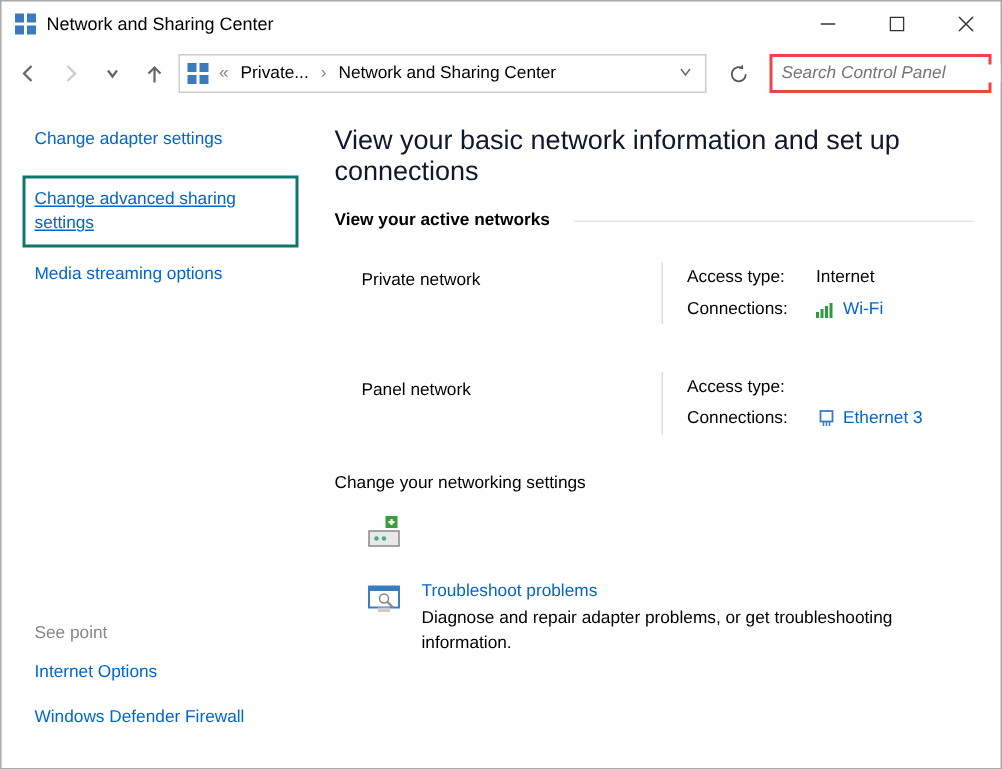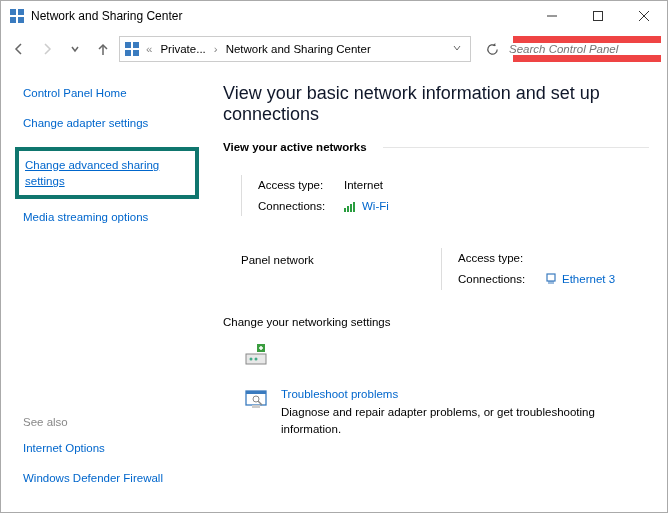--- a/index.html
+++ b/index.html
@@ -13,27 +13,27 @@
   .navbtn { width: 24px; height: 24px; display: flex; align-items: center; justify-content: center; }
   .navbtn svg { stroke: #666; stroke-width: 1.5; fill: none; }
   .navbtn.disabled svg { stroke: #ccc; }
   .breadcrumb { flex: 1; display: flex; align-items: center; border: 1px solid #ccc; height: 26px; padding: 0 4px; gap: 2px; font-size: 11.5px; background: #fff; }
   .breadcrumb .bicon { width: 16px; height: 16px; margin-right: 2px; }
   .breadcrumb .sep { color: #888; padding: 0 2px; }
   .breadcrumb .seg { padding: 2px 4px; white-space: nowrap; overflow: hidden; text-overflow: ellipsis; }
   .breadcrumb .seg.trunc { max-width: 60px; }
   .breadcrumb .drop { margin-left: auto; padding-right: 4px; }
   .refreshbtn { width: 26px; height: 26px; display: flex; align-items: center; justify-content: center; border: 1px solid transparent; margin: 0 4px; }
-  .searchbox { width: 148px; height: 26px; border: 7px solid #ef4444; display: flex; align-items: center; padding: 0 6px; justify-content: center; }
+  .searchbox { width: 148px; height: 26px; border: 2px solid #ef4444; display: flex; align-items: center; padding: 0 6px; }
   .searchbox input { border: none; outline: none; flex: 1; font-size: 11.5px; color: #666; font-style: italic; }
   .searchbox .sicon { width: 14px; height: 14px; }
   .body { display: flex; height: calc(100% - 66px); }
   .sidebar { width: 210px; padding: 18px 8px 12px 22px; display: flex; flex-direction: column; }
   .sidebar a { color: #0066cc; text-decoration: none; font-size: 11.5px; display: block; margin-bottom: 14px; line-height: 1.4; }
-  .sidebar .highlighted { border: 4px solid #0f766e; padding: 6px 6px; margin-left: -8px; margin-right: 4px; margin-top: 2px; margin-bottom: 10px; }
+  .sidebar .highlighted { border: 2px solid #0f766e; padding: 6px 6px; margin-left: -8px; margin-right: 4px; margin-top: 2px; margin-bottom: 10px; }
   .sidebar .highlighted a { text-decoration: underline; margin-bottom: 0; }
   .sidebar .seealso { margin-top: auto; color: #888; font-size: 11.5px; margin-bottom: 12px; }
   .main { flex: 1; padding: 16px 18px 12px 12px; }
   .main h1 { color: #0f172a; font-size: 18px; font-weight: 400; margin-bottom: 16px; }
   .section-title { font-size: 11.5px; margin-bottom: 4px; position: relative; font-weight: bold; }
   .section-title::after { content: ""; position: absolute; left: 160px; right: 0; top: 50%; border-top: 1px solid #e5e5e5; }
   .netrow { display: flex; align-items: flex-start; padding: 18px 0 14px 18px; position: relative; }
   .netrow + .netrow::before { content: ""; position: absolute; top: 0; left: 18px; right: 0; }
   .netname { width: 200px; font-size: 11.5px; padding-top: 6px; }
   .netinfo { flex: 1; font-size: 11.5px; border-left: 1px solid #ddd; padding-left: 16px; }
@@ -127,36 +127,36 @@
     <input type="text" placeholder="Search Control Panel" style="">
     <span class="sicon"><svg viewBox="0 0 14 14" stroke="#888" fill="none" stroke-width="1.3">
           <circle cx="6" cy="6" r="4"></circle>
           <line x1="9" y1="9" x2="13" y2="13"></line>
         </svg></span>
   </div>
 </div>
 
 <div class="body">
   <div class="sidebar">
-    <a href="#">Control Panel Home</a>
     <a href="#">Change adapter settings</a>
     <div class="highlighted">
       <a href="#">Change advanced sharing settings</a>
     </div>
     <a href="#">Media streaming options</a>
-    <div class="seealso">See also</div>
+    <div class="seealso">See point</div>
     <a href="#">Internet Options</a>
     <a href="#">Windows Defender Firewall</a>
   </div>
 
   <div class="main">
     <h1>View your basic network information and set up connections</h1>
     <div class="section-title">View your active networks</div>
 
     <div class="netrow">
+      <div class="netname">Private network</div>
       <div class="netinfo">
         <div class="row">
           <span class="label">Access type:</span>
           <span>Internet</span>
         </div>
         <div class="row">
           <span class="label">Connections:</span>
           <a href="#">
             <span class="neticon"><svg viewBox="0 0 14 14">
                   <rect x="0" y="9" width="2" height="4" fill="#2a9d3f"></rect>

